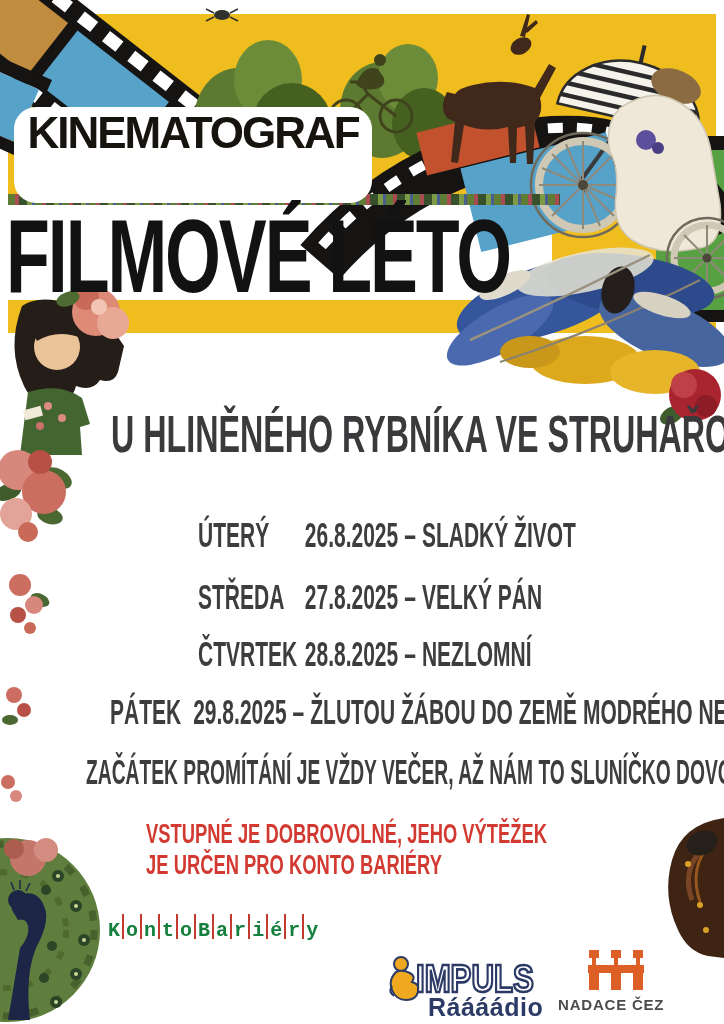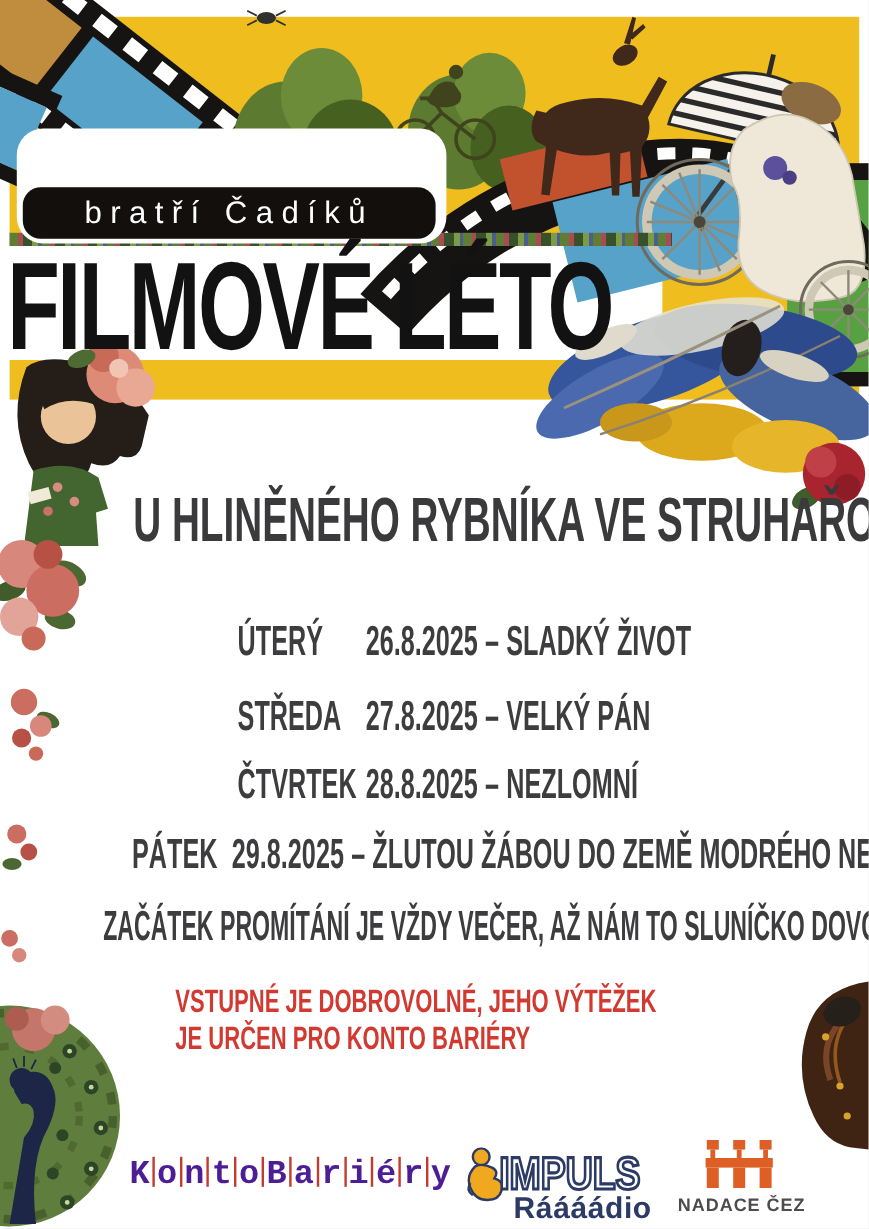--- a/index.html
+++ b/index.html
@@ -31,43 +31,43 @@
   .dash{margin:0 10px;}
   .sched-row.wide{left:110px;}
   .sched-row.wide .sched-day{width:auto;margin-right:20px;}
   .note{left:86px;top:753px;font-size:35px;transform:scaleX(0.55);}
 
   .admission{position:absolute;left:36px;width:688px;top:819px;z-index:3;text-align:left;
              color:#d23a31;font-weight:bold;}
   .admission .adm-line{font-size:27px;line-height:31px;transform:scaleX(0.68);white-space:nowrap;}
 
   
-  .kb-logo{position:absolute;left:108px;top:964px;z-index:3;white-space:nowrap;
-           font-family:"Liberation Mono", monospace;font-weight:bold;font-size:28px;color:#4c1d95;}
+  .kb-logo{position:absolute;left:108px;top:914px;z-index:3;white-space:nowrap;
+           font-family:"Liberation Mono", monospace;font-weight:bold;font-size:20px;color:#15803d;}
   .kb-sep{display:inline-block;width:2px;height:25px;background:#c23b2e;margin:0 2px;
           vertical-align:-3px;}
   .impuls-text{position:absolute;left:416px;top:958px;z-index:3;font-size:38px;font-weight:bold;
                color:#ffffff;-webkit-text-stroke:2.6px #2c3a66;letter-spacing:0px;
                transform:scaleX(0.82);transform-origin:left top;white-space:nowrap;}
   .impuls-tagline{position:absolute;left:428px;top:993px;z-index:3;font-size:25px;font-weight:bold;
                   color:#2c3a66;letter-spacing:0.5px;white-space:nowrap;}
   .impuls-mascot{position:absolute;left:386px;top:956px;z-index:3;}
   .cez-icon{position:absolute;left:588px;top:950px;width:56px;height:40px;z-index:3;}
   .cez-icon div{position:absolute;background:#dd5f26;}
   .cez-dot1{left:1px;top:0;width:10px;height:8px;}
   .cez-dot2{left:23px;top:0;width:10px;height:8px;}
   .cez-dot3{left:45px;top:0;width:10px;height:8px;}
   .cez-stem1{left:4px;top:8px;width:4px;height:7px;}
   .cez-stem2{left:26px;top:8px;width:4px;height:7px;}
   .cez-stem3{left:48px;top:8px;width:4px;height:7px;}
   .cez-bar{left:0;top:15px;width:56px;height:8px;}
   .cez-leg1{left:1px;top:23px;width:10px;height:17px;}
   .cez-leg2{left:23px;top:23px;width:10px;height:17px;}
   .cez-leg3{left:45px;top:23px;width:10px;height:17px;}
-  .cez-label{position:absolute;left:558px;top:996px;width:120px;text-align:center;z-index:3;
+  .cez-label{position:absolute;left:558px;top:996px;width:120px;text-align:left;z-index:3;
              font-size:15px;font-weight:bold;color:#4c4c4c;letter-spacing:0.8px;white-space:nowrap;}
 </style>
 </head>
 <body>
 
 <div class="page">
 
   <svg class="collage" viewBox="0 0 724 1024" xmlns="http://www.w3.org/2000/svg">
 
     <rect x="8" y="14" width="708" height="192" fill="#efbd1e"></rect>
@@ -300,21 +300,21 @@
       <ellipse cx="702" cy="843" rx="16" ry="12" fill="#26201a" transform="rotate(-20 702 843)"></ellipse>
       <circle cx="700" cy="905" r="3" fill="#d9a32a"></circle>
         <circle cx="688" cy="864" r="3" fill="#d9a32a"></circle>
       <circle cx="706" cy="930" r="3" fill="#d9a32a"></circle>
     </g>
   </svg>
 
   <div class="garland"></div>
 
   <div class="badge">
-    <div class="badge-sub">bratří Čadíků</div>
+    <div class="badge-title">KINEMATOGRAF</div>
   </div>
 
   <div class="film-title">FILMOVÉ LÉTO</div>
 
   <div class="cond venue">U HLINĚNÉHO RYBNÍKA VE STRUHAŘOVĚ</div>
 
   <div class="cond sched-row" style="top:516px">
     <span class="sched-day">ÚTERÝ</span><span class="sched-rest"><span>26.8.2025</span><span class="dash">–</span><span>SLADKÝ ŽIVOT</span></span>
   </div>
   <div class="cond sched-row" style="top:578px">

